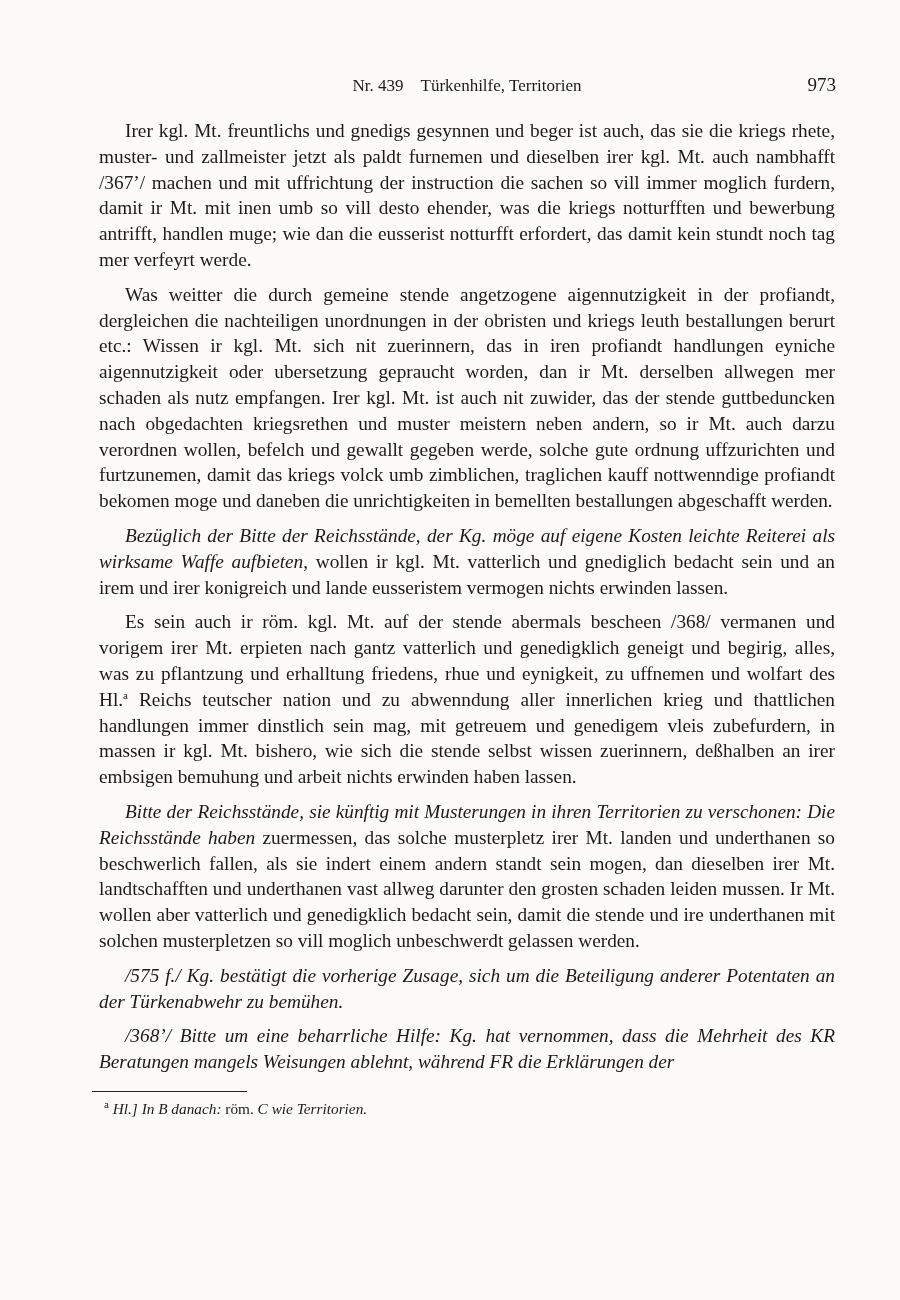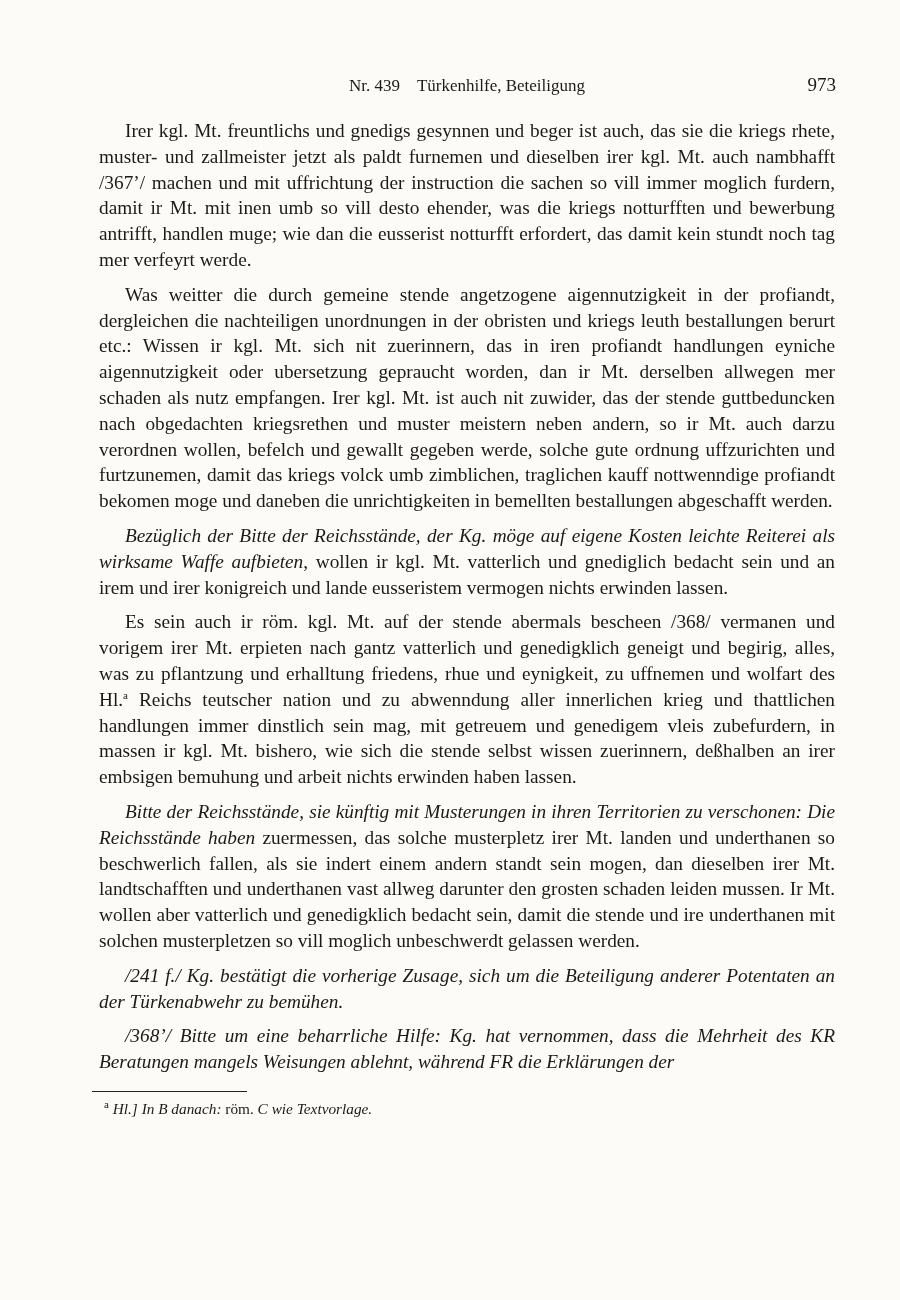--- a/index.html
+++ b/index.html
@@ -69,33 +69,33 @@
   }
   .footnote-text .seg.it { font-style: italic; }
 </style>
 </head>
 <body>
 
 <div class="sheet">
 
   <div class="running-head">
     <div class="head-center">
-      <span class="head-number-label">Nr. 439</span><span>Türkenhilfe, Beteiligung</span>
+      <span class="head-number-label">Nr. 439</span><span>Türkenhilfe, Territorien</span>
     </div>
     <span class="page-number">973</span>
   </div>
 
   <div class="body-text">
       <p class="para"><span class="seg">Irer kgl. Mt. freuntlichs und gnedigs gesynnen und beger ist auch, das sie die kriegs rhete, muster- und zallmeister jetzt als paldt furnemen und dieselben irer kgl. Mt. auch nambhafft /367’/ machen und mit uffrichtung der instruction die sachen so vill immer moglich furdern, damit ir Mt. mit inen umb so vill desto ehender, was die kriegs notturfften und bewerbung antrifft, handlen muge; wie dan die eusserist notturfft erfordert, das damit kein stundt noch tag mer verfeyrt werde.</span></p>
       <p class="para"><span class="seg">Was weitter die durch gemeine stende angetzogene aigennutzigkeit in der profiandt, dergleichen die nachteiligen unordnungen in der obristen und kriegs leuth bestallungen berurt etc.: Wissen ir kgl. Mt. sich nit zuerinnern, das in iren profiandt handlungen eyniche aigennutzigkeit oder ubersetzung gepraucht worden, dan ir Mt. derselben allwegen mer schaden als nutz empfangen. Irer kgl. Mt. ist auch nit zuwider, das der stende guttbeduncken nach obgedachten kriegsrethen und muster meistern neben andern, so ir Mt. auch darzu verordnen wollen, befelch und gewallt gegeben werde, solche gute ordnung uffzurichten und furtzunemen, damit das kriegs volck umb zimblichen, traglichen kauff nottwenndige profiandt bekomen moge und daneben die unrichtigkeiten in bemellten bestallungen abgeschafft werden.</span></p>
       <p class="para"><span class="seg it">Bezüglich der Bitte der Reichsstände, der Kg. möge auf eigene Kosten leichte Reiterei als wirksame Waffe aufbieten</span><span class="seg">, wollen ir kgl. Mt. vatterlich und gnediglich bedacht sein und an irem und irer konigreich und lande eusseristem vermogen nichts erwinden lassen.</span></p>
       <p class="para"><span class="seg">Es sein auch ir röm. kgl. Mt. auf der stende abermals bescheen /368/ vermanen und vorigem irer Mt. erpieten nach gantz vatterlich und genedigklich geneigt und begirig, alles, was zu pflantzung und erhalltung friedens, rhue und eynigkeit, zu uffnemen und wolfart des Hl.</span><sup class="fn-ref">a</sup><span class="seg"> Reichs teutscher nation und zu abwenndung aller innerlichen krieg und thattlichen handlungen immer dinstlich sein mag, mit getreuem und genedigem vleis zubefurdern, in massen ir kgl. Mt. bishero, wie sich die stende selbst wissen zuerinnern, deßhalben an irer embsigen bemuhung und arbeit nichts erwinden haben lassen.</span></p>
       <p class="para"><span class="seg it">Bitte der Reichsstände, sie künftig mit Musterungen in ihren Territorien zu verschonen: Die Reichsstände haben </span><span class="seg">zuermessen, das solche musterpletz irer Mt. landen und underthanen so beschwerlich fallen, als sie indert einem andern standt sein mogen, dan dieselben irer Mt. landtschafften und underthanen vast allweg darunter den grosten schaden leiden mussen. Ir Mt. wollen aber vatterlich und genedigklich bedacht sein, damit die stende und ire underthanen mit solchen musterpletzen so vill moglich unbeschwerdt gelassen werden.</span></p>
-      <p class="para"><span class="seg it">/241 f./ Kg. bestätigt die vorherige Zusage, sich um die Beteiligung anderer Potentaten an der Türkenabwehr zu bemühen.</span></p>
+      <p class="para"><span class="seg it">/575 f./ Kg. bestätigt die vorherige Zusage, sich um die Beteiligung anderer Potentaten an der Türkenabwehr zu bemühen.</span></p>
       <p class="para"><span class="seg it">/368’/ Bitte um eine beharrliche Hilfe: Kg. hat vernommen, dass die Mehrheit des KR Beratungen mangels Weisungen ablehnt, während FR die Erklärungen der</span></p>
     </div>
 
   <div class="footnote-block">
     <hr class="footnote-rule">
-    <p class="footnote-text"><sup class="fn-marker">a</sup> <span class="seg it">Hl.] </span><span class="seg it">In B danach: </span><span class="seg">röm. </span><span class="seg it">C wie Textvorlage.</span></p>
+    <p class="footnote-text"><sup class="fn-marker">a</sup> <span class="seg it">Hl.] </span><span class="seg it">In B danach: </span><span class="seg">röm. </span><span class="seg it">C wie Territorien.</span></p>
   </div>
 
 </div>
 
 </body></html>

